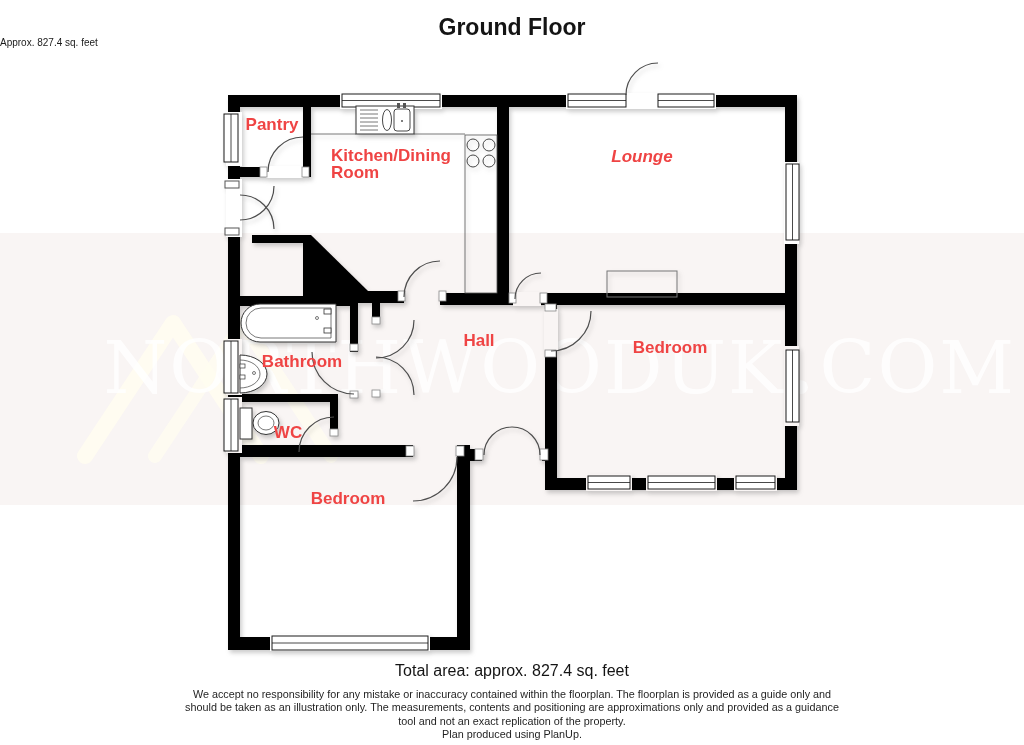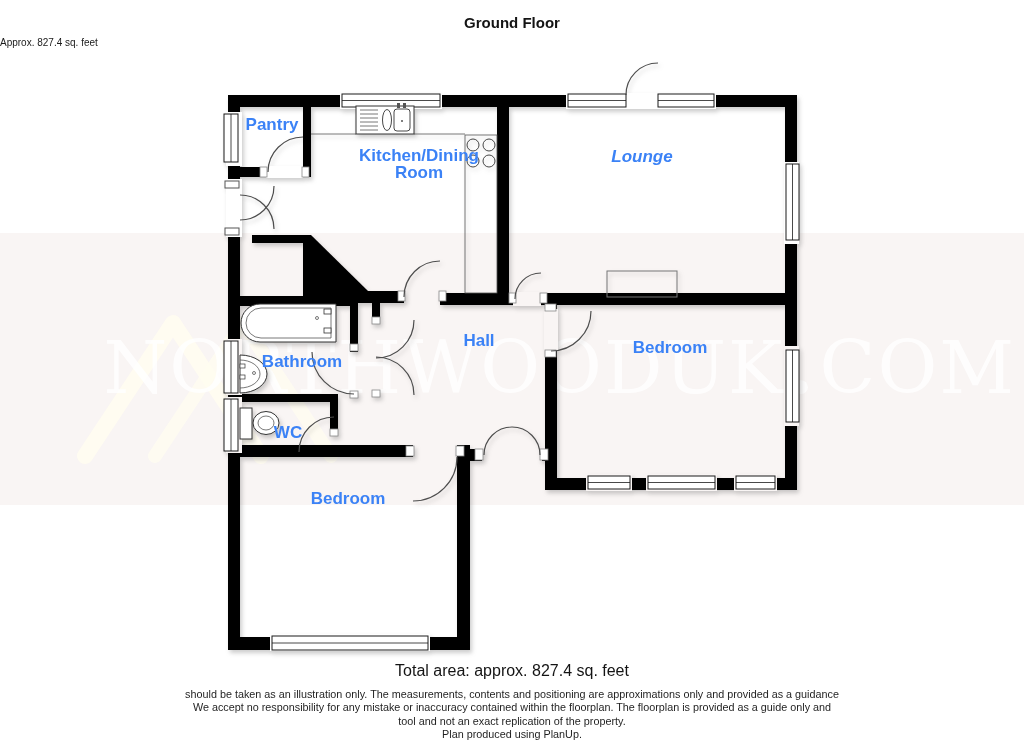--- a/index.html
+++ b/index.html
@@ -11,25 +11,25 @@
   .wm-text{position:absolute;left:0;right:8px;top:72px;text-align:right;
            font-family:"DejaVu Serif",serif;font-variant:small-caps;
            font-size:104px;letter-spacing:2px;line-height:1;
            color:rgba(255,255,255,0.82);white-space:nowrap;}
   .wm-logo{position:absolute;left:55px;top:38px;}
   
   svg.plan{position:absolute;left:0;top:0;
            filter:drop-shadow(2px 3px 2px rgba(90,90,90,0.30));}
   
   .room-label{position:absolute;transform:translate(-50%,-50%);
-              font-weight:bold;font-size:17px;color:#3b82f6;
-              white-space:nowrap;text-align:center;line-height:17px;}
+              font-weight:bold;font-size:17px;color:#ef4444;
+              white-space:nowrap;text-align:left;line-height:17px;}
   
   .title{position:absolute;left:0;right:0;top:14px;text-align:center;
-         font-size:15px;font-weight:bold;color:#141414;}
+         font-size:23px;font-weight:bold;color:#141414;}
   .subtitle{position:absolute;left:0;right:0;top:37px;text-align:left;
             font-size:10px;color:#1a1a1a;}
   
   .total-area{position:absolute;left:0;right:0;top:662px;text-align:center;
               font-size:16px;color:#141414;}
   .disclaimer{position:absolute;left:0;right:0;top:688px;text-align:center;
               font-size:10.8px;line-height:13.4px;color:#1f1f1f;}
 </style>
 </head>
 <body>
@@ -209,30 +209,30 @@
 
   <g>
     <rect x="607" y="271" width="70" height="26" fill="none" stroke="#777" stroke-width="1"></rect>
   </g>
 </svg>
 
 <div class="title">Ground Floor</div>
 <div class="subtitle">Approx. 827.4 sq. feet</div>
 
 <div class="room-label" style="left:272px;top:124px;">Pantry</div>
-<div class="room-label" style="left:419px;top:164px;">
+<div class="room-label" style="left:391px;top:164px;">
   <div>Kitchen/Dining</div>
   <div>Room</div>
 </div>
 <div class="room-label" style="left:642px;top:156px;font-style:italic;">Lounge</div>
 <div class="room-label" style="left:302px;top:361px;">Bathroom</div>
 <div class="room-label" style="left:288px;top:412px;margin-top:20px;">WC</div>
 <div class="room-label" style="left:479px;top:340px;">Hall</div>
 <div class="room-label" style="left:670px;top:347px;">Bedroom</div>
 <div class="room-label" style="left:348px;top:498px;">Bedroom</div>
 
 <div class="total-area">Total area: approx. 827.4 sq. feet</div>
 <div class="disclaimer">
+  <div>We accept no responsibility for any mistake or inaccuracy contained within the floorplan. The floorplan is provided as a guide only and</div>
   <div>should be taken as an illustration only. The measurements, contents and positioning are approximations only and provided as a guidance</div>
-  <div>We accept no responsibility for any mistake or inaccuracy contained within the floorplan. The floorplan is provided as a guide only and</div>
   <div>tool and not an exact replication of the property.</div>
   <div>Plan produced using PlanUp.</div>
 </div>
 
 </body></html>

